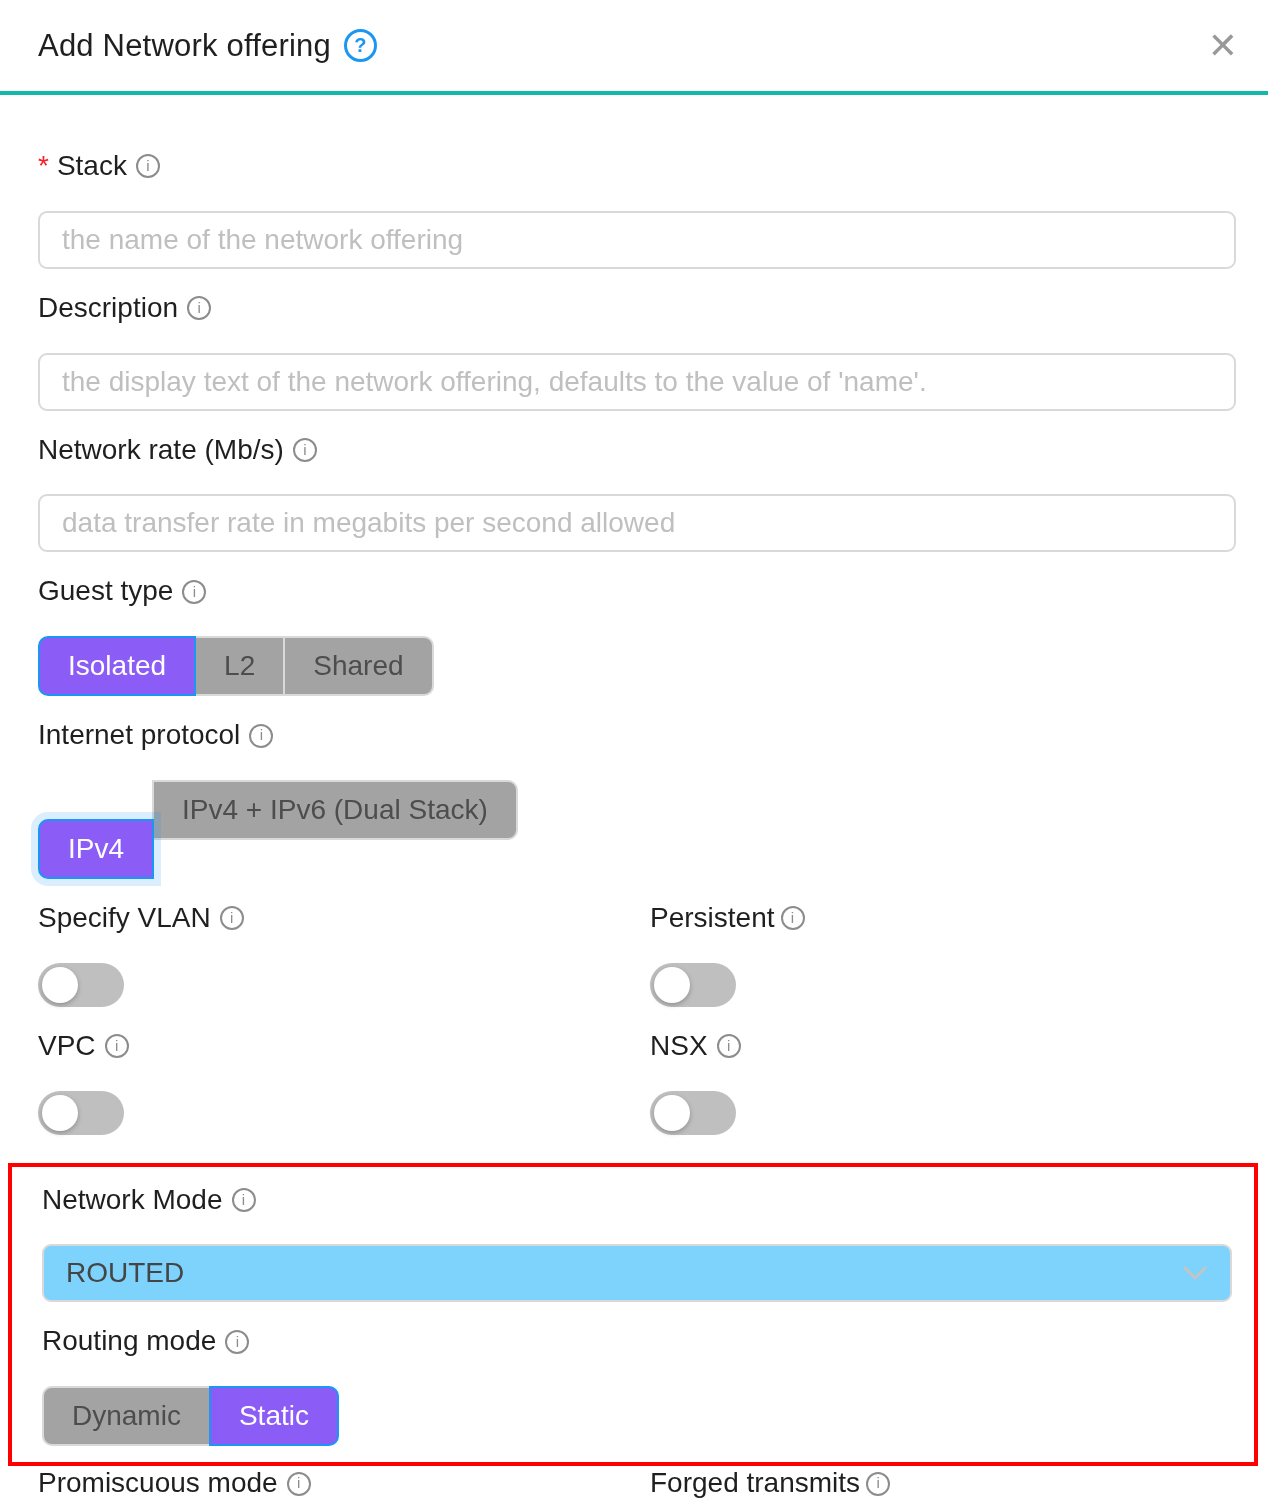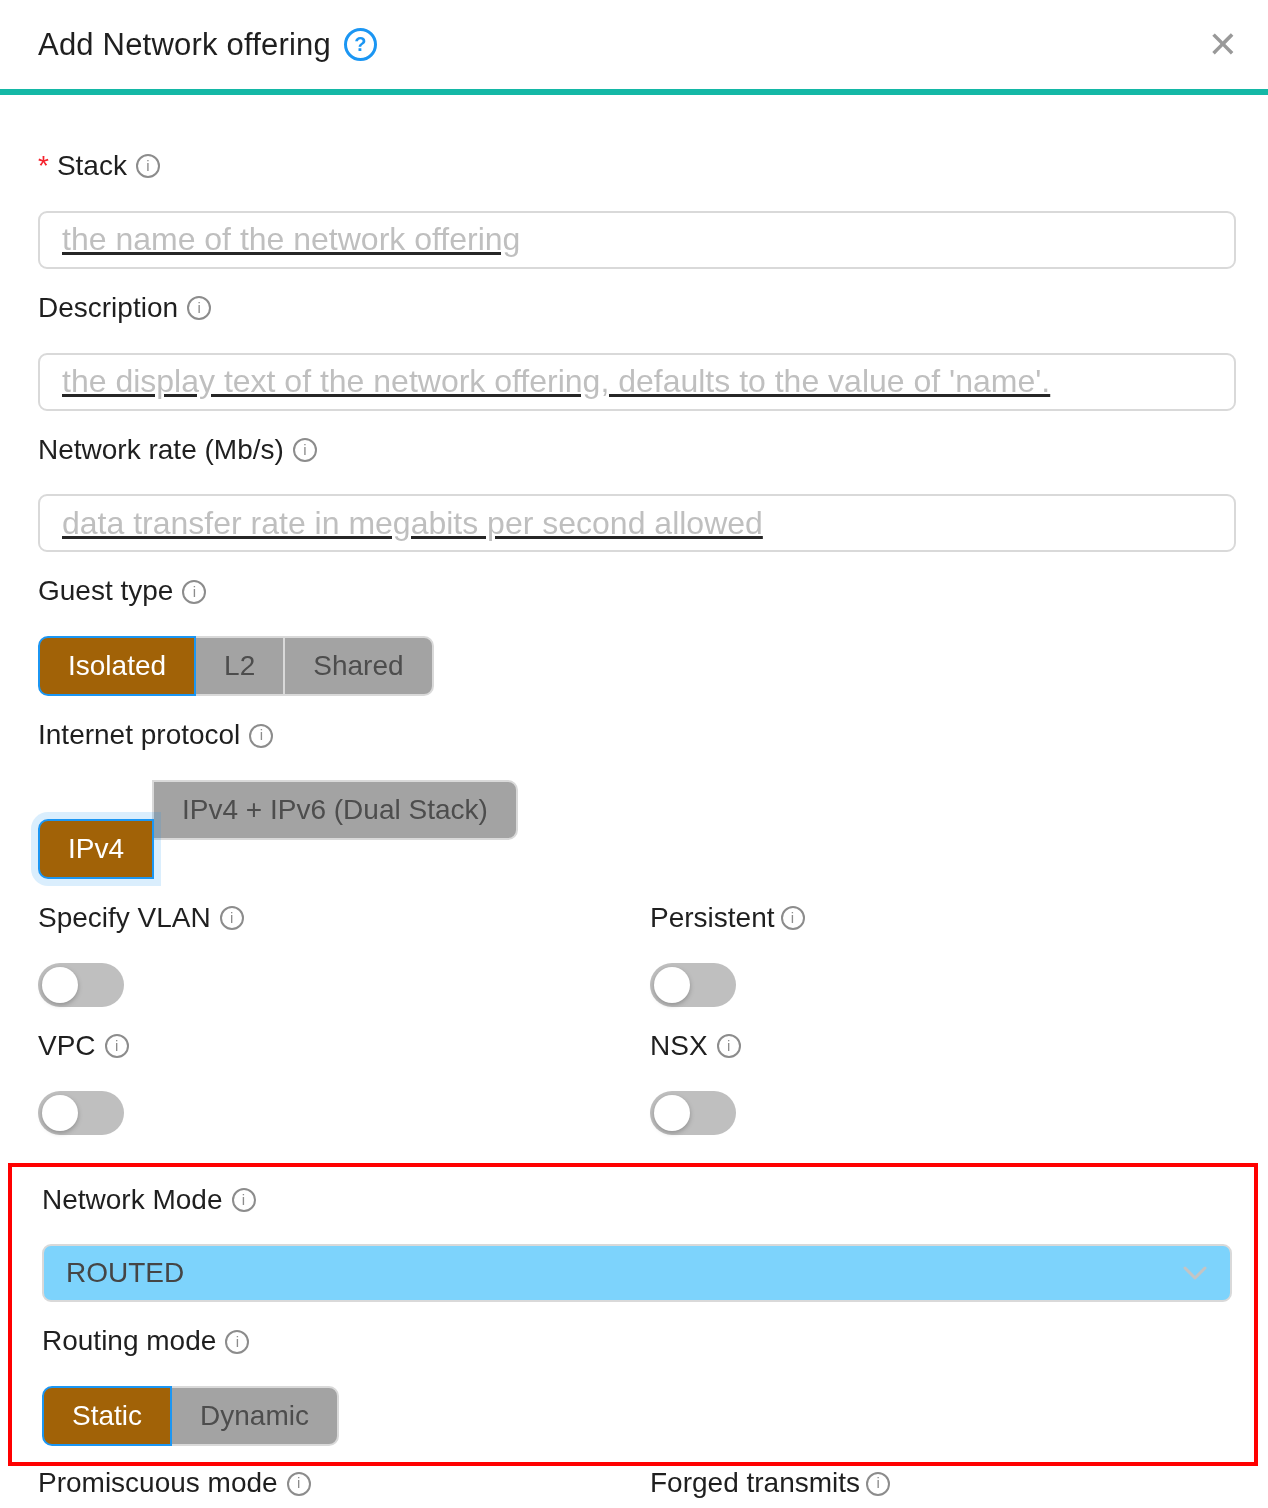--- a/index.html
+++ b/index.html
@@ -1,53 +1,53 @@
 <!DOCTYPE html>
 <html><head>
 <meta charset="utf-8">
 <style>
   * { margin:0; padding:0; box-sizing:border-box; }
   html,body { width:1268px; height:1508px; background:#ffffff;
     font-family:"Liberation Sans", sans-serif; color:#1f1f1f; overflow:hidden; }
 
   
   .modal-header { height:95px; display:flex; align-items:center;
-    padding:0 30px 0 38px; border-bottom:6px solid #14b8a6; }
+    padding:0 30px 0 38px; border-bottom:4px solid #14b8a6; }
   .modal-title { font-size:31px; color:#1f1f1f; letter-spacing:.2px; }
   .help-icon { width:33px; height:33px; border:3px solid #1b96f3; border-radius:50%;
     color:#1b96f3; display:flex; align-items:center; justify-content:center;
     font-size:20px; font-weight:bold; margin-left:13px; cursor:pointer; }
   .close-btn { margin-left:auto; font-size:36px; color:#999999; line-height:1;
     cursor:pointer; font-weight:300; }
 
   
   .content { padding:56px 32px 0 38px; }
   .form-item { margin-bottom:24px; }
   .form-label { display:flex; align-items:center; font-size:28px; color:#1f1f1f;
     margin-bottom:29px; line-height:1.1; }
   .req-mark { color:#f5222d; margin-right:8px; font-size:28px; }
   .info-icon { width:24px; height:24px; min-width:24px; border:2px solid #8c8c8c;
     border-radius:50%; color:#8c8c8c; display:inline-flex; align-items:center;
     justify-content:center; font-size:15px; margin-left:9px; font-style:normal; }
   .lbl-gap { margin-left:6px; }
 
   .text-input { display:block; width:100%; height:58px; border:2px solid #d9d9d9;
-    border-radius:9px; font-size:32px; padding:0 22px; color:#262626;
-    outline:none; background:#fff; font-family:"Liberation Sans", sans-serif;text-decoration:underline; }
+    border-radius:9px; font-size:28px; padding:0 22px; color:#262626;
+    outline:none; background:#fff; font-family:"Liberation Sans", sans-serif; }
   .text-input::placeholder { color:#bfbfbf; opacity:1; }
 
   
   .seg-group { display:inline-flex; }
   .seg { height:60px; padding:0 28px; display:flex; align-items:center;
     justify-content:center; font-size:28px; color:#4d4d4d; background:#a3a3a3;
     border:2px solid #d9d9d9; margin-left:-2px; cursor:pointer; position:relative;
     white-space:nowrap; }
   .seg:first-child { border-radius:10px 0 0 10px; margin-left:0; }
   .seg:last-child { border-radius:0 10px 10px 0; }
-  .seg.selected { background:#a16207; border-color:#1b96f3; color:#ffffff; z-index:1; }
+  .seg.selected { background:#8b5cf6; border-color:#1b96f3; color:#ffffff; z-index:1; }
   .seg.focus-ring { box-shadow:0 0 0 7px rgba(27,150,243,0.16);margin-top:39px; }
 
   
   .switch { width:86px; height:44px; border-radius:22px; background:#bfbfbf;
     position:relative; cursor:pointer; margin-top:5px; }
   .switch::after { content:""; position:absolute; left:4px; top:4px; width:36px;
     height:36px; border-radius:50%; background:#ffffff;
     box-shadow:0 2px 5px rgba(0,0,0,0.25); }
 
   
@@ -175,22 +175,22 @@
         </span>
       </div>
     </div>
 
     <div class="form-item">
       <div class="form-label">
         <span>Routing mode</span>
         <span class="info-icon">i</span>
       </div>
       <div class="seg-group">
+        <div class="seg">Dynamic</div>
         <div class="seg selected">Static</div>
-        <div class="seg">Dynamic</div>
       </div>
     </div>
 
   </div>
 
   <div class="form-row">
     <div class="col-l form-item">
       <div class="form-label">
         <span>Promiscuous mode</span>
         <span class="info-icon">i</span>

